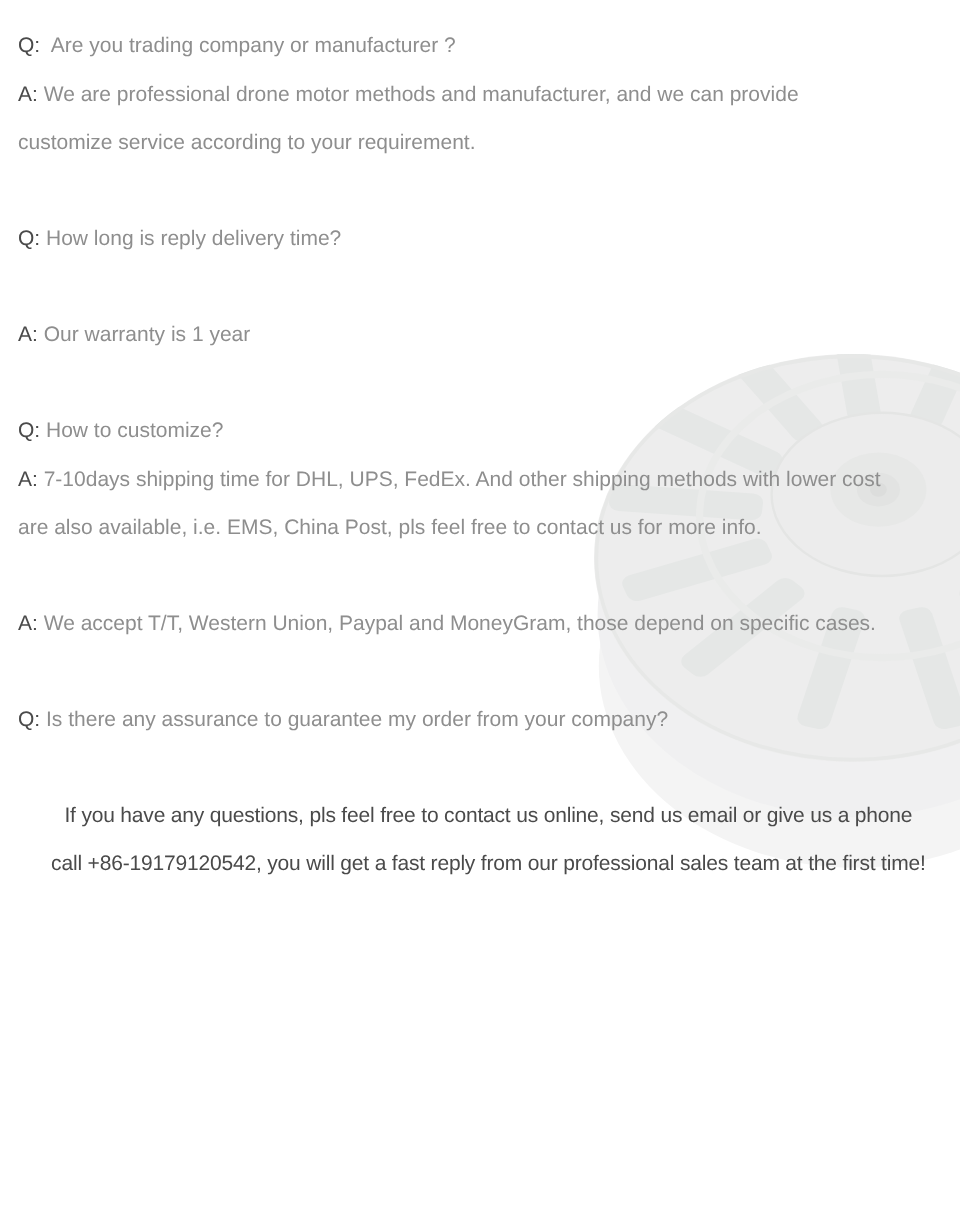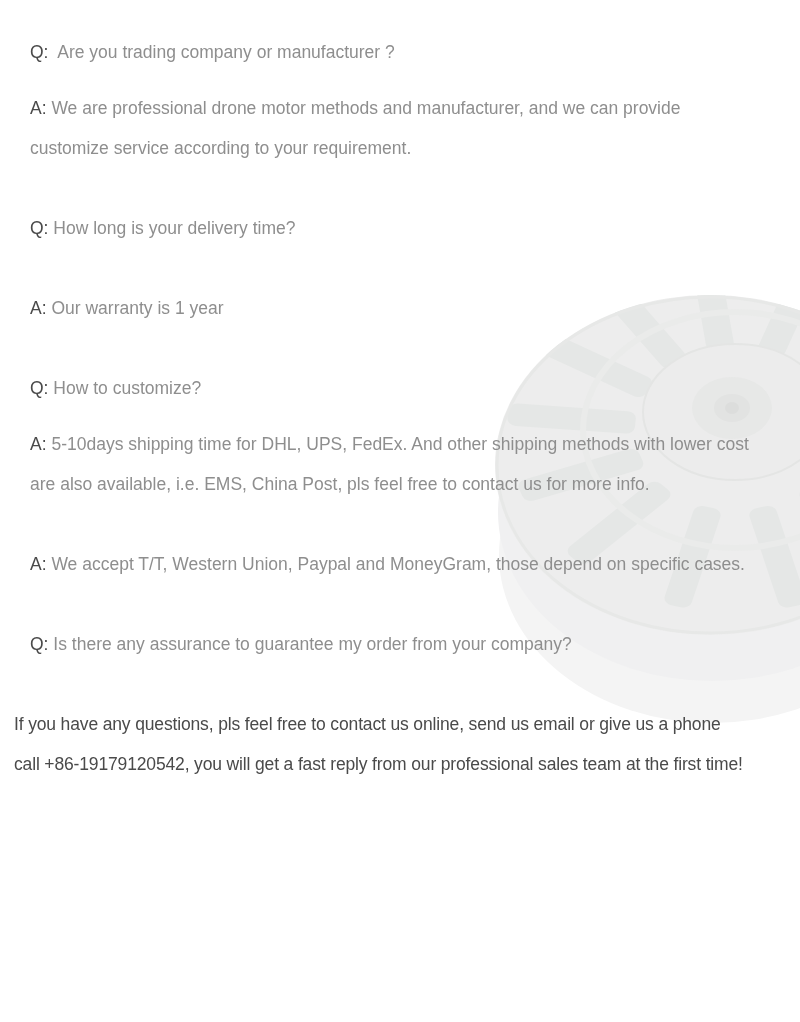--- a/index.html
+++ b/index.html
@@ -28,36 +28,37 @@
   }
   .content {
     position: relative;
     z-index: 1;
     padding: 16px 0 0 14px;
   }
   .qa-block {
     margin: 0 0 40px 0;
   }
   .line {
-    margin: 16px;
+    margin: 1px;
     font-size: 17.5px;
     line-height: 40px;
     color: #8e8e8e;
     white-space: pre;
   }
   .label {
     color: #4a4a4a;
   }
   .footer-note {
     margin: 0;
     font-size: 17.5px;
     line-height: 40px;
     color: #4a4a4a;
     white-space: pre;
     letter-spacing: -0.15px;
+    text-align: center;
   }
 </style>
 </head>
 <body>
 
 <div class="page">
 
   <svg class="watermark" width="800" height="1022" viewBox="0 0 800 1022" xmlns="http://www.w3.org/2000/svg" aria-hidden="true">
     <defs>
       <clipPath id="disc-clip">
@@ -101,30 +102,30 @@
 
   <div class="content">
 
     <div class="qa-block">
       <p class="line"><span class="label">Q:</span><span>  Are you trading company or manufacturer ?</span></p>
       <p class="line"><span class="label">A:</span><span> We are professional drone motor methods and manufacturer, and we can provide
 customize service according to your requirement.</span></p>
     </div>
 
     <div class="qa-block">
-      <p class="line"><span class="label">Q:</span><span> How long is your delivery time?</span></p>
+      <p class="line"><span class="label">Q:</span><span> How long is reply delivery time?</span></p>
     </div>
 
     <div class="qa-block">
       <p class="line"><span class="label">A:</span><span> Our warranty is 1 year</span></p>
     </div>
 
     <div class="qa-block">
       <p class="line"><span class="label">Q:</span><span> How to customize?</span></p>
-      <p class="line"><span class="label">A:</span><span> 5-10days shipping time for DHL, UPS, FedEx. And other shipping methods with lower cost
+      <p class="line"><span class="label">A:</span><span> 7-10days shipping time for DHL, UPS, FedEx. And other shipping methods with lower cost
 are also available, i.e. EMS, China Post, pls feel free to contact us for more info.</span></p>
     </div>
 
     <div class="qa-block">
       <p class="line"><span class="label">A:</span><span> We accept T/T, Western Union, Paypal and MoneyGram, those depend on specific cases.</span></p>
     </div>
 
     <div class="qa-block">
       <p class="line"><span class="label">Q:</span><span> Is there any assurance to guarantee my order from your company?</span></p>
     </div>

